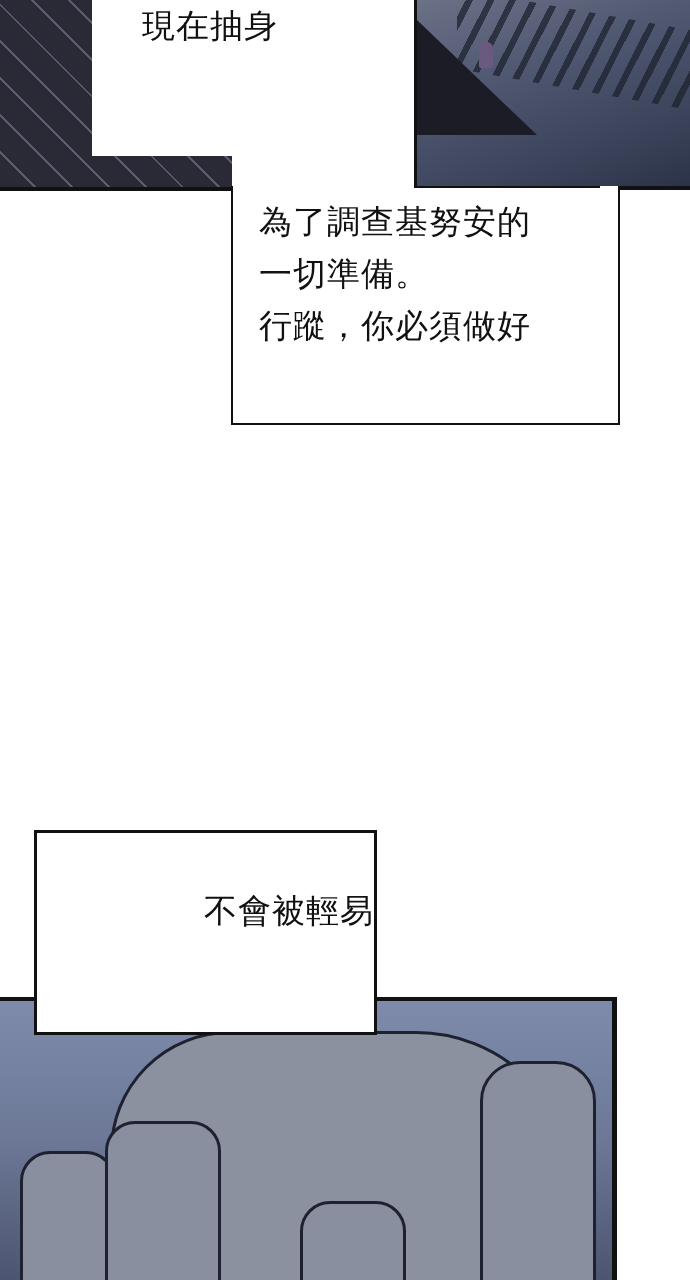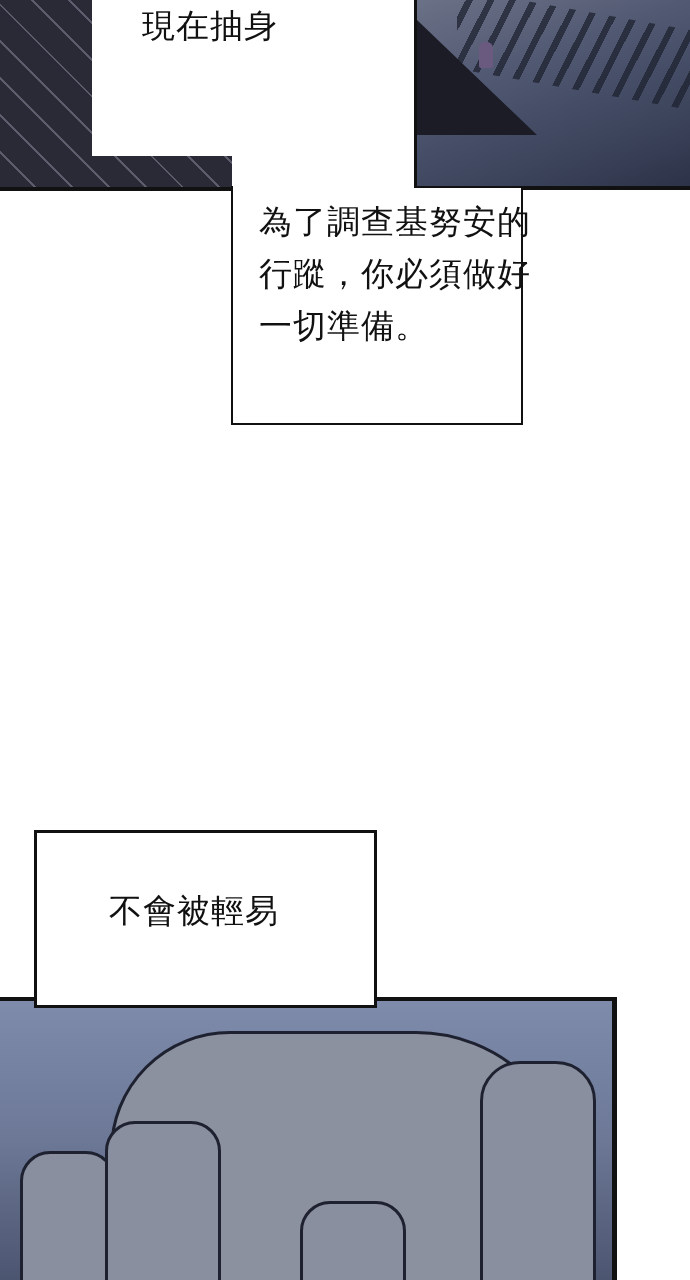--- a/index.html
+++ b/index.html
@@ -58,31 +58,32 @@
       color: #111; font-size: 33px; line-height: 52px; letter-spacing: 1px;
     }
     #caption-1 {
       left: 92px; top: -4px; width: 322px; height: 160px;
       padding: 4px 0 0 50px;
     }
     #caption-1-ext {
       position: absolute; left: 232px; top: 130px; width: 182px; height: 58px; background: #fff;
     }
     #caption-2 {
-      left: 231px; top: 186px; width: 292px; height: 239px;
+      left: 231px; top: 186px; width: 389px; height: 239px;
       border: 2px solid #111; border-top: none;
       padding: 10px 0 0 26px;
     }
     #caption-2-top {
       position: absolute; left: 414px; top: 186px; width: 186px; height: 2px; background: #111;
     }
     #caption-3 {
-      left: 34px; top: 830px; width: 343px; height: 178px;
+      left: 34px; top: 830px; width: 343px; height: 205px;
       border: 3px solid #111;
       padding: 52px 0 0 72px;
+      text-align: right;
     }
     .line { display: block; white-space: nowrap; }
   </style>
 </head>
 <body>
 
 <div class="panel" id="panel-top-left"></div>
 
 <div class="panel" id="panel-top-right">
   <div class="stairs"></div>
@@ -98,20 +99,20 @@
   <div class="finger" style="left:480px;top:60px;width:110px;height:230px;border-radius:40px 40px 10px 10px;"></div>
 </div>
 
 <div class="caption" id="caption-1">
   <span class="line">現在抽身</span>
 </div>
 <div id="caption-1-ext"></div>
 
 <div class="caption" id="caption-2">
   <span class="line">為了調查基努安的</span>
+  <span class="line">一切準備。</span>
   <span class="line">行蹤，你必須做好</span>
-  <span class="line">一切準備。</span>
 </div>
 <div id="caption-2-top"></div>
 
 <div class="caption" id="caption-3">
   <span class="line">不會被輕易</span>
 </div>
 
 </body></html>

